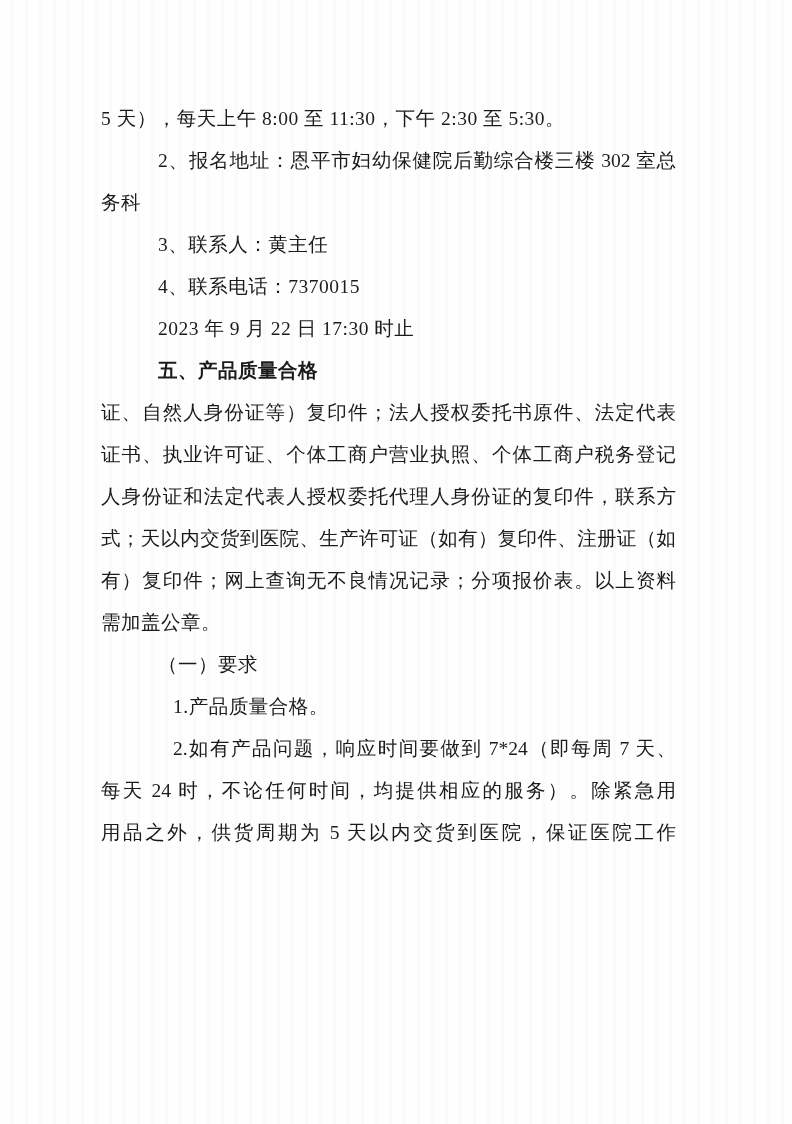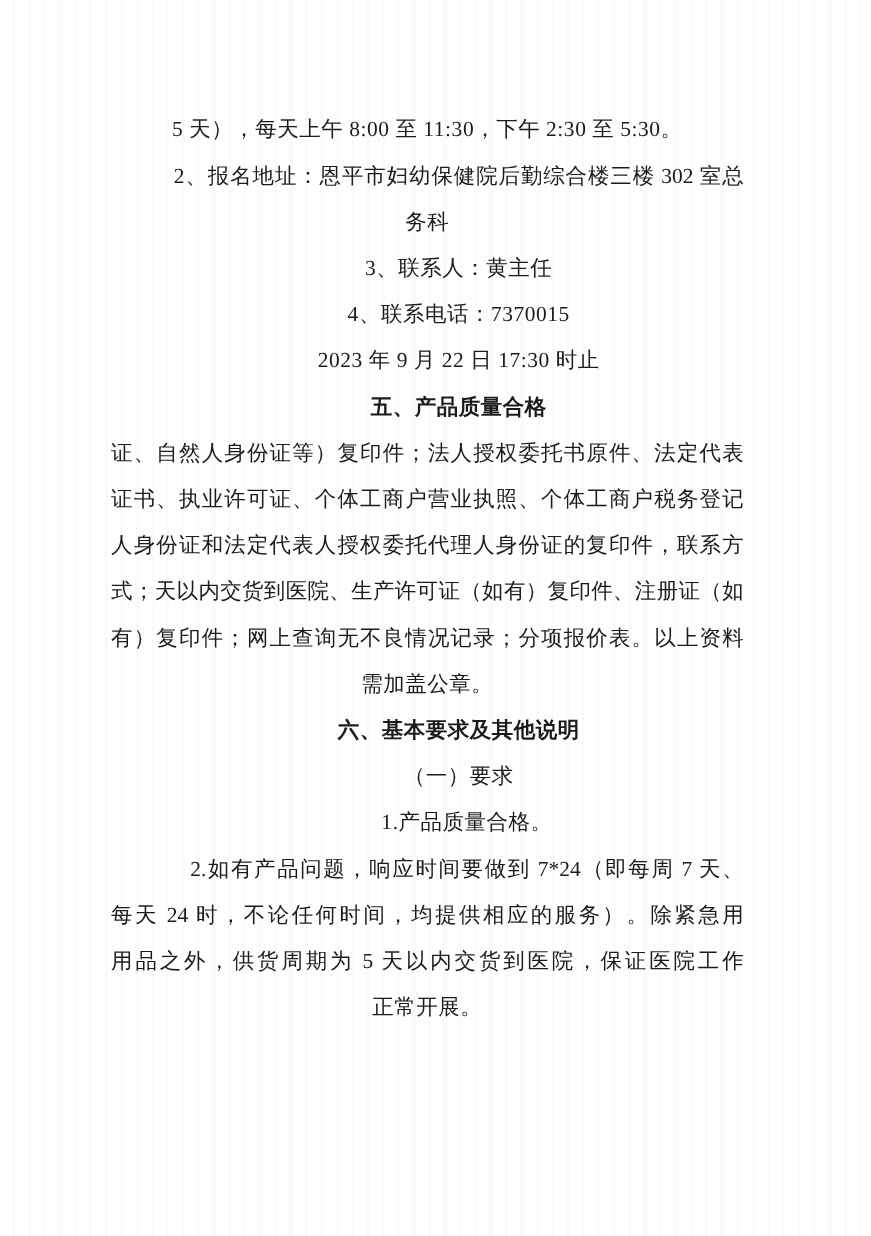--- a/index.html
+++ b/index.html
@@ -24,21 +24,21 @@
     position: absolute;
     top: 98px;
     left: 101px;
     width: 575px;
   }
   .line {
     height: 42px;
     line-height: 42px;
     font-size: 19.5px;
     letter-spacing: 0.5px;
-    text-align: center;
+    text-align: left;
     white-space: nowrap;
   }
   .fill {
     white-space: normal;
     text-align: justify;
     text-align-last: justify;
     text-justify: inter-character;
     letter-spacing: 0;
   }
   .ind1 { padding-left: 57px; }
@@ -56,21 +56,19 @@
     <div class="line ind1">3、联系人：黄主任</div>
     <div class="line ind1">4、联系电话：7370015</div>
     <div class="line ind1">2023 年 9 月 22 日 17:30 时止</div>
     <div class="line ind1 bold">五、产品质量合格</div>
     <div class="line fill">证、自然人身份证等）复印件；法人授权委托书原件、法定代表</div>
     <div class="line fill">证书、执业许可证、个体工商户营业执照、个体工商户税务登记</div>
     <div class="line fill">人身份证和法定代表人授权委托代理人身份证的复印件，联系方</div>
     <div class="line fill">式；天以内交货到医院、生产许可证（如有）复印件、注册证（如</div>
     <div class="line fill">有）复印件；网上查询无不良情况记录；分项报价表。以上资料</div>
     <div class="line">需加盖公章。</div>
-    <div class="line ind1 bold">六、基本要求及其他说明</div>
     <div class="line ind1">（一）要求</div>
     <div class="line ind2">1.产品质量合格。</div>
     <div class="line ind2 fill">2.如有产品问题，响应时间要做到 7*24（即每周 7 天、</div>
     <div class="line fill">每天 24 时，不论任何时间，均提供相应的服务）。除紧急用</div>
     <div class="line fill">用品之外，供货周期为 5 天以内交货到医院，保证医院工作</div>
-    <div class="line">正常开展。</div>
   </div>
 </div>
 
 </body></html>

